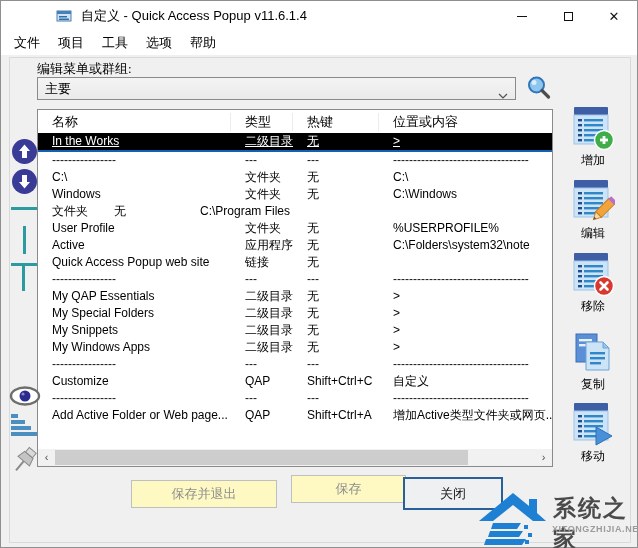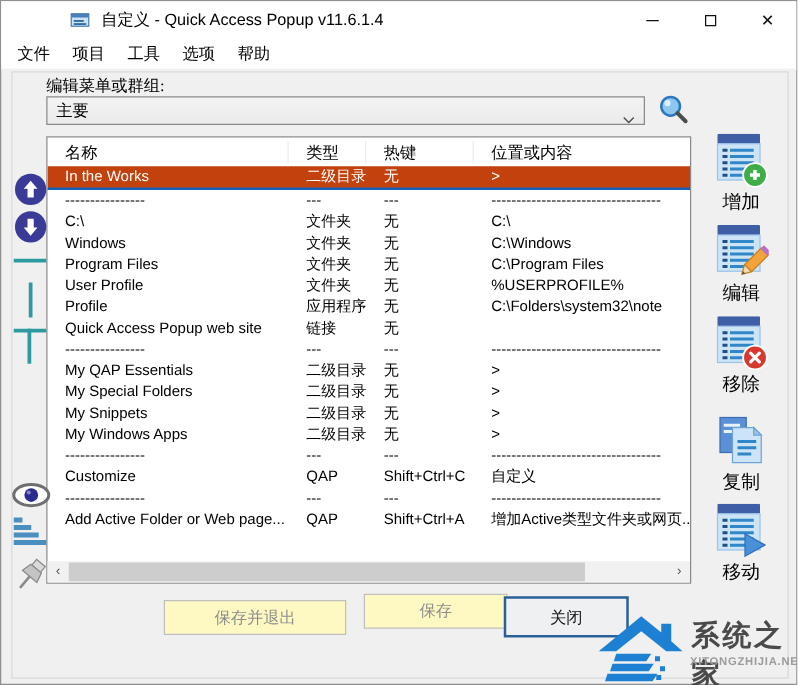--- a/index.html
+++ b/index.html
@@ -26,40 +26,40 @@
   
   .filter-label { position:absolute; left:36px; top:59px; font-size:13px;font-family:Liberation Serif, serif; }
   .combo { position:absolute; left:36px; top:76px; width:479px; height:23px; background:linear-gradient(#f4f4f4,#eaeaea); border:1px solid #8a8a8a; font-size:13px; display:flex; align-items:center; padding-left:7px; }
   .combo-arrow { position:absolute; right:7px; top:9px; }
   .magnifier { position:absolute; left:525px; top:74px; }
   
   .tablebox { position:absolute; left:36px; top:108px; width:516px; height:358px; background:#fff; border:1px solid #8a8a8a; overflow:hidden; }
   .thead { display:flex; height:23px; align-items:center; font-size:13px; }
   .th { display:flex; align-items:center; padding-left:14px; border-right:1px solid #ececec; }
   .trow { display:flex; height:17px; align-items:center; font-size:12px; white-space:nowrap; }
-  .trow.selected { background:#c2410c; color:#fff; height:19px; border-bottom:2px solid #1360b8; }
+  .trow.selected { background:#000000; color:#fff; height:19px; border-bottom:2px solid #1360b8;text-decoration:underline; }
   .trow.separator { color:#111; }
   .td { padding-left:14px; overflow:hidden; height:17px; line-height:17px; }
   .c0 { width:193px; } .c1 { width:62px; } .c2 { width:86px; } .c3 { flex:1; border-right:none; }
   .hscroll { position:absolute; left:37px; top:448px; width:514px; height:17px; background:#f1f1f1; display:flex; align-items:center; }
   .hs-arrow { width:17px; text-align:center; font-size:11px; color:#4d4d4d; line-height:17px; }
   .hs-track { flex:1; height:17px; position:relative; }
   .hs-thumb { position:absolute; left:0; top:1px; height:15px; width:86%; background:#cdcdcd; }
   
   .lrail-item { position:absolute; display:flex; justify-content:center; align-items:center; }
   .tealline-h { width:26px; height:3px; background:#2d9aa0; }
   .tealline-v { width:3px; height:28px; background:#2d9aa0; }
   .teal-t { position:relative; width:26px; height:28px; }
   .teal-t::before { content:""; position:absolute; left:0; top:0; width:26px; height:3px; background:#2d9aa0; }
   .teal-t::after { content:""; position:absolute; left:11px; top:0; width:3px; height:28px; background:#2d9aa0; }
   .sortbars span { display:block; height:4px; background:#4a8fc0; margin-bottom:2px; }
   
   .action { position:absolute; left:564px; width:56px; text-align:center; }
   .action .ic { display:flex; justify-content:center; }
-  .action .lbl { font-size:15px; margin-top:1px; }
+  .action .lbl { font-size:12px; margin-top:1px; }
   
   .btn { position:absolute; font-size:13px; display:flex; align-items:center; justify-content:center; }
   .btn.disabled { background:#fef9c3; color:#8e8e8e; border:1px solid #bfbfbf; }
   .btn.default { background:#eef0f2; color:#111; border:2px solid #2a6099; }
   
   .watermark { position:absolute; left:476px; top:486px; width:162px; height:62px; }
   .wm-title { position:absolute; left:76px; top:6px; font-size:23px; font-weight:bold; color:#4a4a4a; letter-spacing:2px; }
   .wm-sub { position:absolute; left:75px; top:37px; font-size:9px; font-weight:bold; color:#9b9b9b; letter-spacing:0.6px; }
   .wm-logo { position:absolute; left:0; top:2px; }
 </style>
@@ -144,33 +144,32 @@
           <div class="td c2">无</div>
           <div class="td c3">C:\</div>
         </div>
         <div class="trow">
           <div class="td c0">Windows</div>
           <div class="td c1">文件夹</div>
           <div class="td c2">无</div>
           <div class="td c3">C:\Windows</div>
         </div>
         <div class="trow">
-          <div class="td c0">Program Files</div>
           <div class="td c1">文件夹</div>
           <div class="td c2">无</div>
           <div class="td c3">C:\Program Files</div>
         </div>
         <div class="trow">
           <div class="td c0">User Profile</div>
           <div class="td c1">文件夹</div>
           <div class="td c2">无</div>
           <div class="td c3">%USERPROFILE%</div>
         </div>
         <div class="trow">
-          <div class="td c0">Profile</div>
+          <div class="td c0">Active</div>
           <div class="td c1">应用程序</div>
           <div class="td c2">无</div>
           <div class="td c3">C:\Folders\system32\note</div>
         </div>
         <div class="trow">
           <div class="td c0">Quick Access Popup web site</div>
           <div class="td c1">链接</div>
           <div class="td c2">无</div>
         </div>
         <div class="trow separator">

